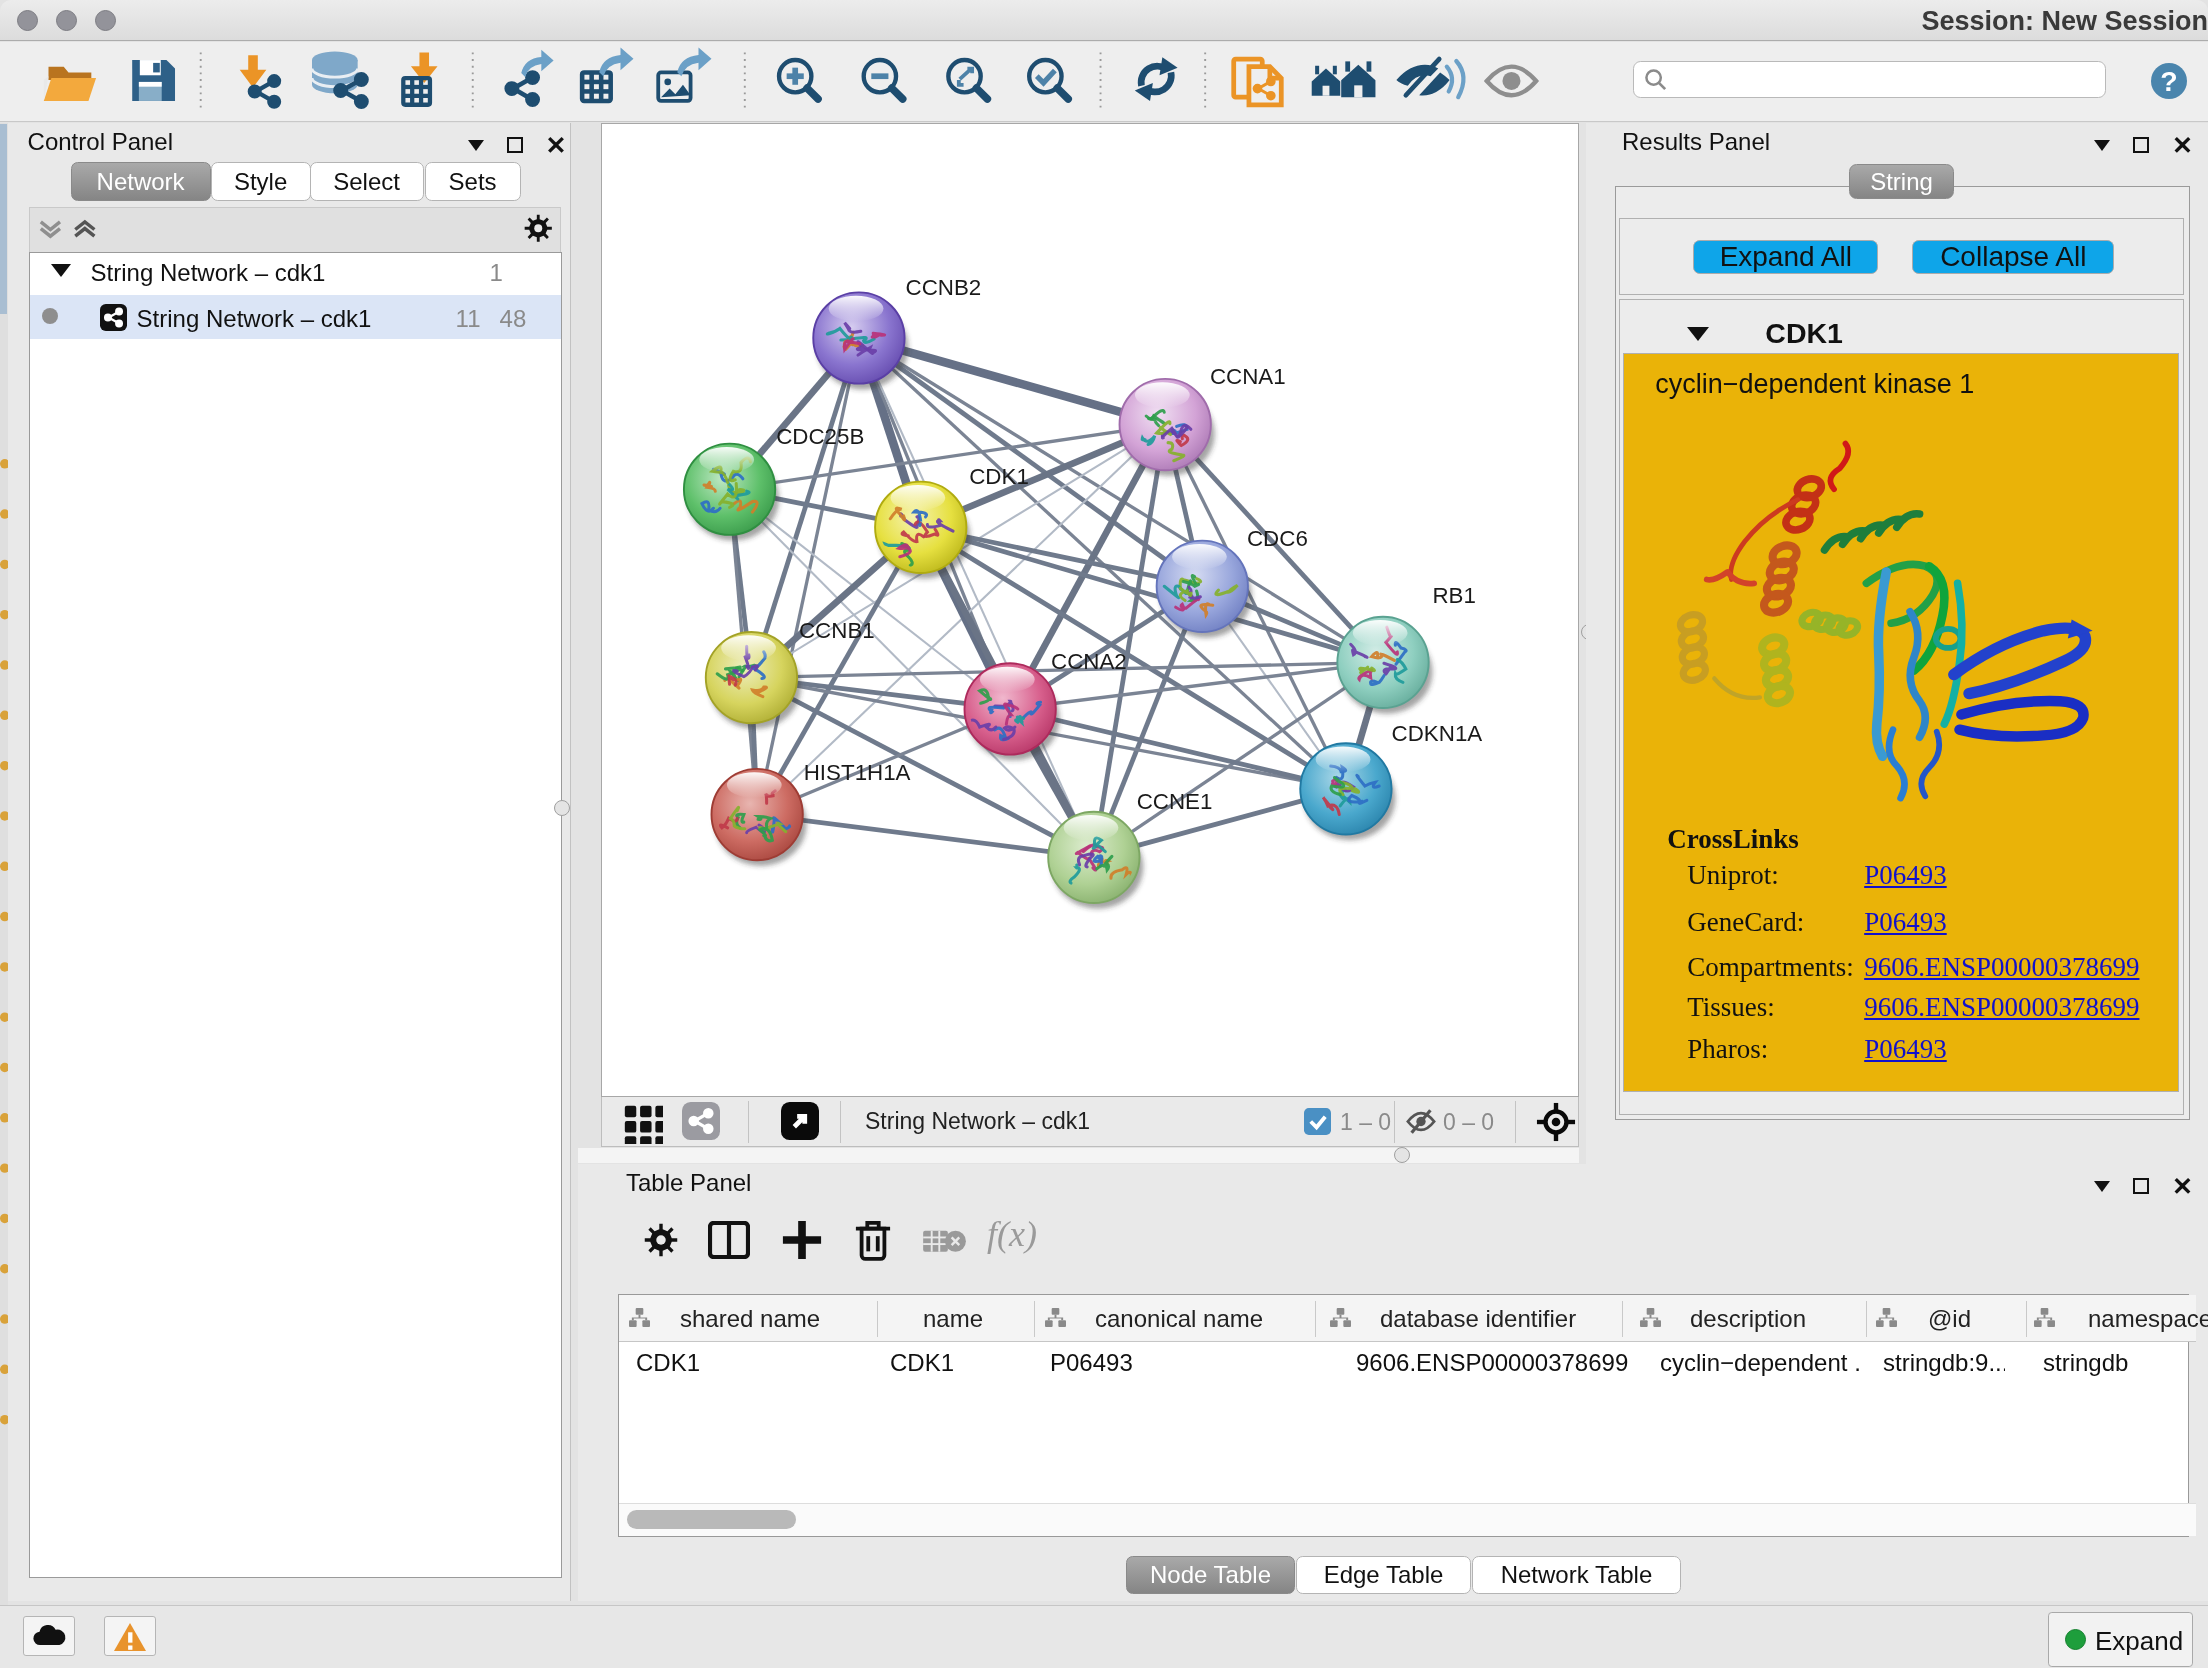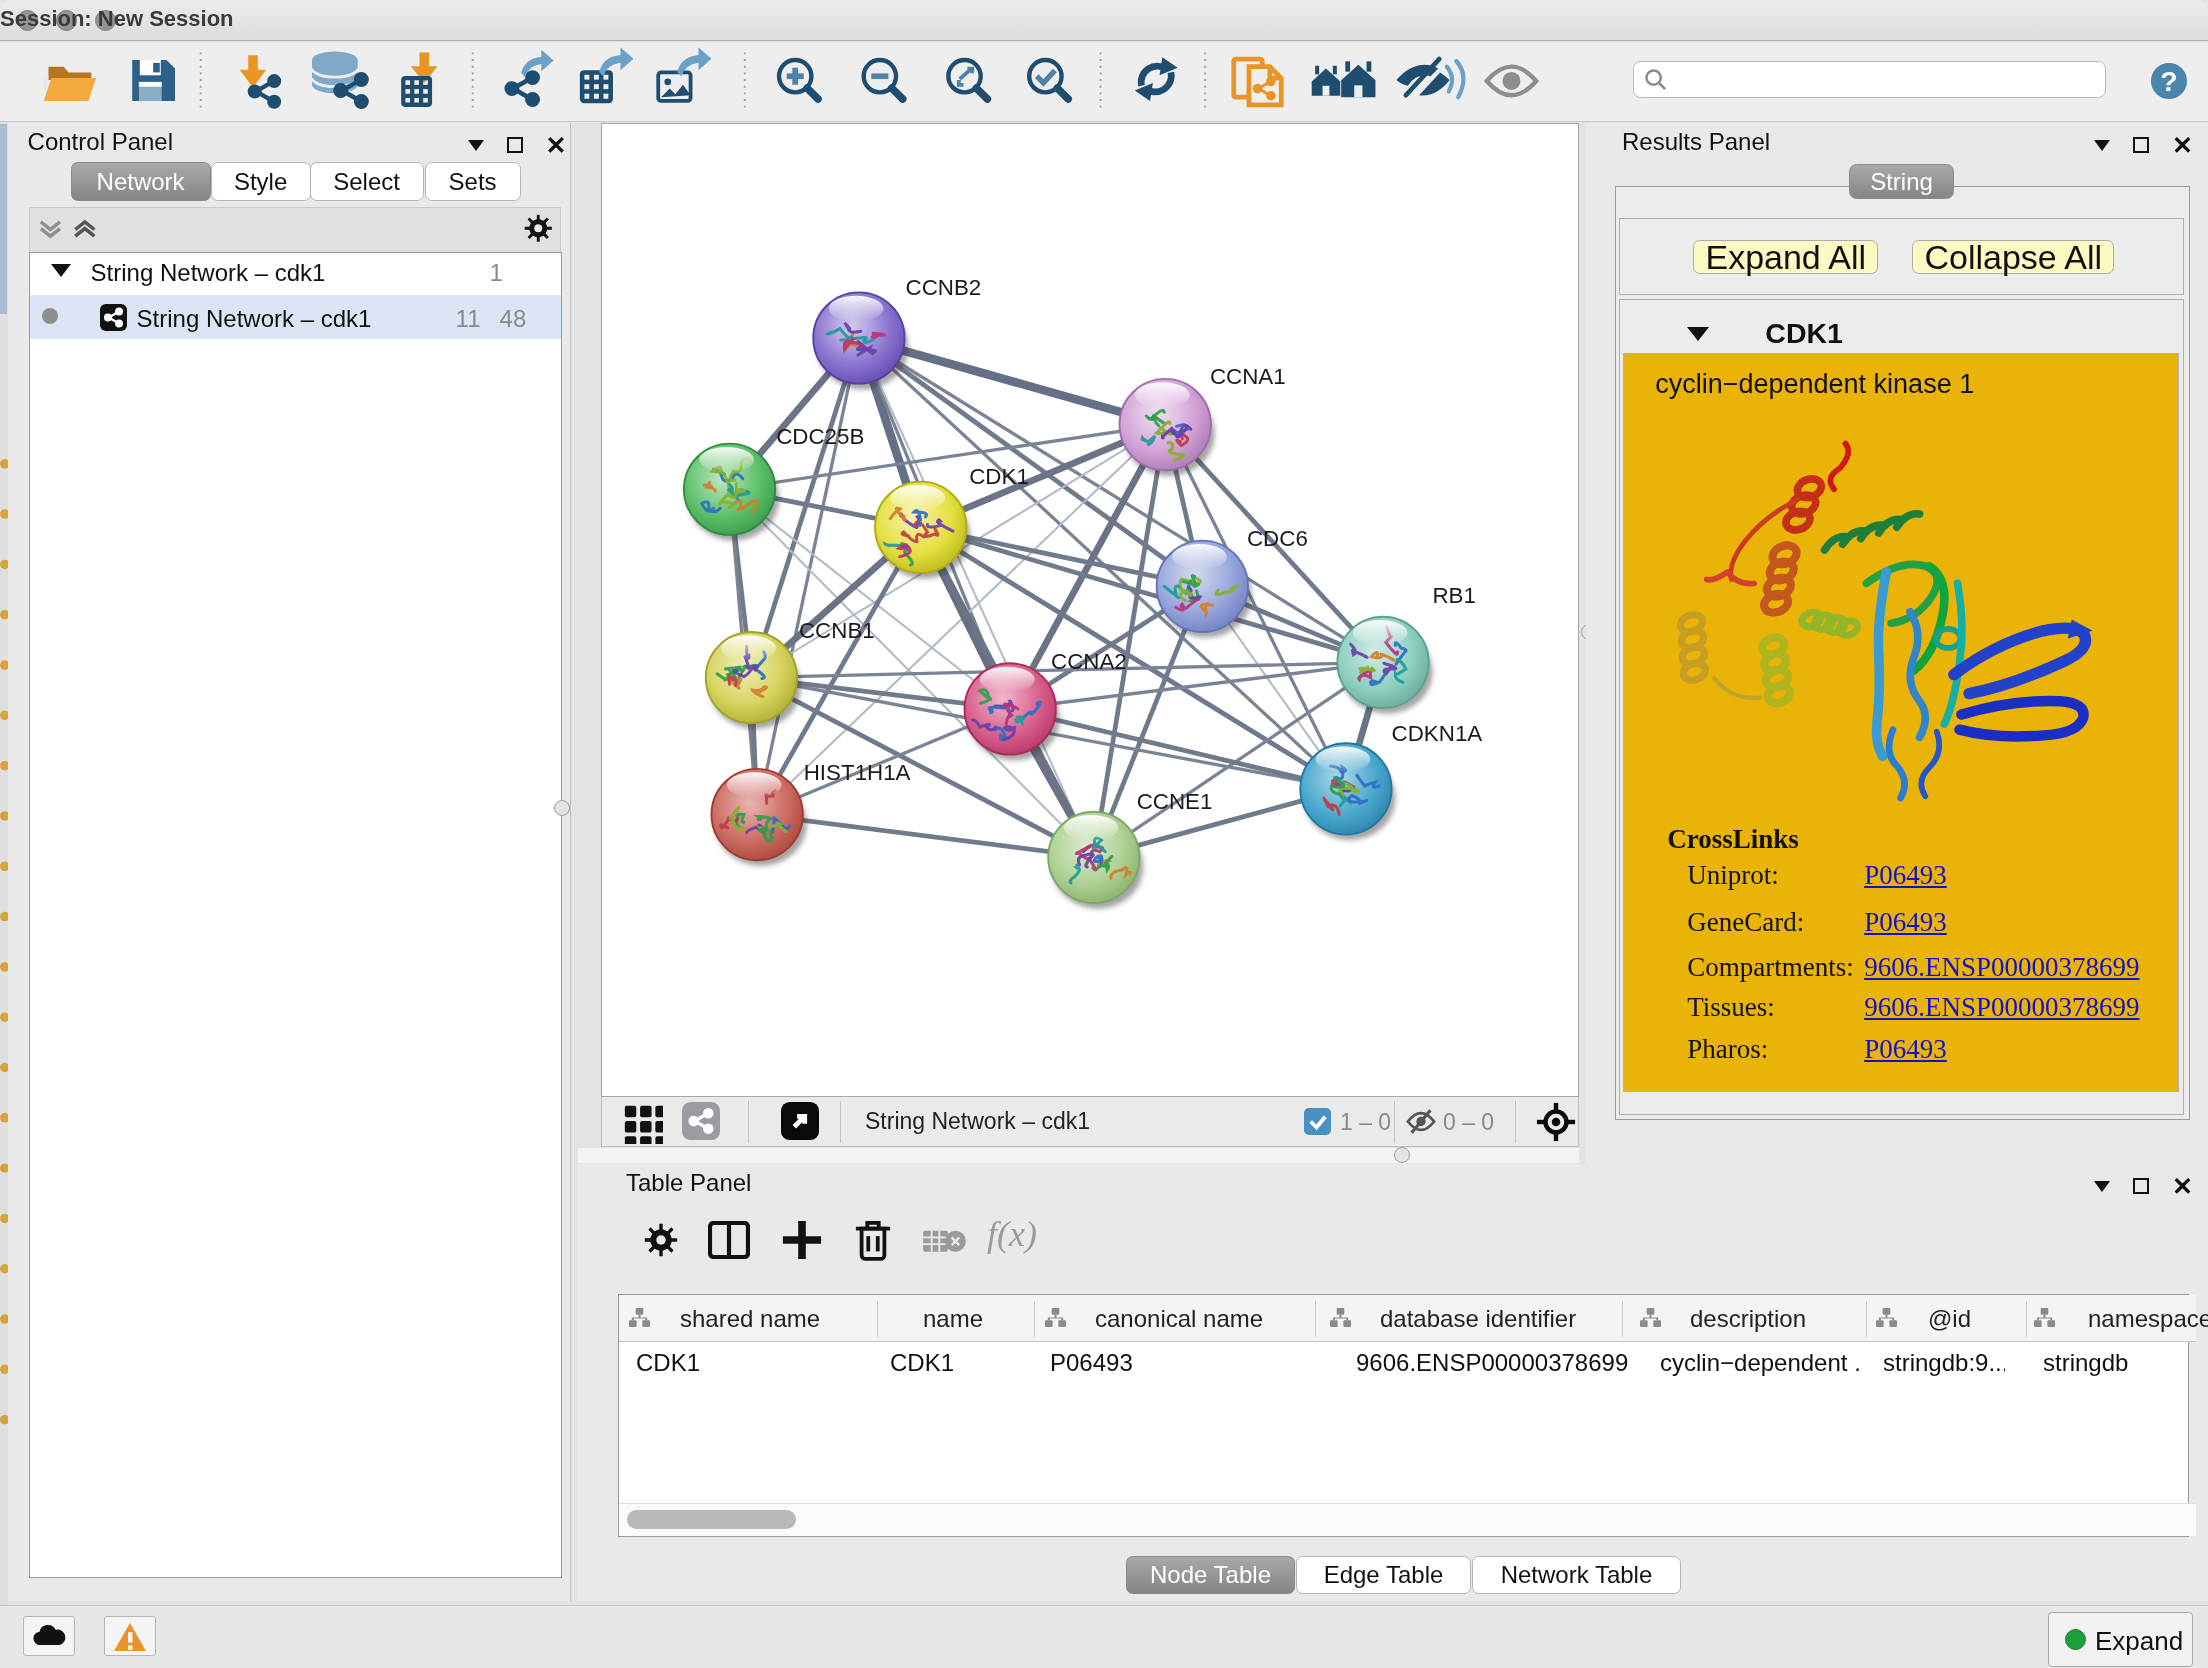--- a/index.html
+++ b/index.html
@@ -3,29 +3,29 @@
 *{margin:0;padding:0;box-sizing:border-box}
 html,body{width:2208px;height:1668px;font-family:"Liberation Sans",sans-serif;background:#e3e3e3;overflow:hidden}
 .abs{position:absolute}
 .panel-title{font-size:24px;color:#111}
 .winbtns{position:absolute;top:0;height:25px;display:flex;align-items:center;gap:23px}
 .tri{width:0;height:0;border-left:8.6px solid transparent;border-right:8.6px solid transparent;border-top:11.4px solid #111}
 .sq{width:16px;height:16px;border:2.3px solid #111}
 .xx{font-size:25px;font-weight:bold;color:#111;line-height:16px}
 .tab{position:absolute;display:flex;align-items:center;justify-content:center;font-size:24px;border:1px solid #b4b4b4;background:#fff;color:#111;border-radius:6.7px}
 .tab.sel{background:linear-gradient(#a9a9a9,#858585);color:#fff;border-color:#8a8a8a}
-.btn{position:absolute;display:flex;align-items:center;justify-content:center;background:#fef9c3;border:1px solid #ababab;border-radius:6.7px;font-size:34px;color:#111}
+.btn{position:absolute;display:flex;align-items:center;justify-content:center;background:#0ea5e9;border:1px solid #ababab;border-radius:6.7px;font-size:28px;color:#111}
 a.lk{color:#1111cc;text-decoration:underline}
 </style></head><body>
 <div style="position:relative;width:2208px;height:1668px">
     <div class="abs" style="left:0;top:0;width:2208px;height:41px;background:linear-gradient(#ececec,#dcdcdc);border-bottom:1px solid #acacac;border-radius:11.4px 11.4px 0 0">
       <div class="abs" style="left:17px;top:9.5px;width:21px;height:21px;border-radius:50%;background:#93939a;border:1px solid #7c7c82"></div>
       <div class="abs" style="left:56px;top:9.5px;width:21px;height:21px;border-radius:50%;background:#93939a;border:1px solid #7c7c82"></div>
       <div class="abs" style="left:95px;top:9.5px;width:21px;height:21px;border-radius:50%;background:#93939a;border:1px solid #7c7c82"></div>
-      <div class="abs" style="left:0;width:100%;top:5.7px;text-align:left;font-size:22px;font-weight:600;color:#3a3a3a">Session: New Session</div>
+      <div class="abs" style="left:0;width:100%;top:5.7px;text-align:right;font-size:27px;font-weight:600;color:#3a3a3a">Session: New Session</div>
     </div>
     <div class="abs" style="left:0;top:42px;width:2208px;height:80px;background:#eeeeee;border-bottom:1px solid #c8c8c8"></div>
     <div class="abs" style="left:0;top:0;width:1579px;height:122px">
       <svg width="1579" height="122" viewBox="0 0 1660 128" style="position:absolute;left:0;top:0">
         <path d="M51 70 l16 0 5 6 24 0 0 8 -45 0 z" fill="#b9741f"></path>
         <path d="M46 106 l8 -24 47 0 -8 24 z" fill="#f3a93d"></path>
         <path d="M46 106 l5 -26 -5 4 z" fill="#e9e9e9"></path>
         <path d="M139 63 h36 l9 9 v34 h-45 z" fill="#2e6088"></path>
         <rect x="147" y="63" width="22" height="16" fill="#ffffff"></rect>
         <rect x="161" y="66" width="7" height="10" fill="#2e6088"></rect>

